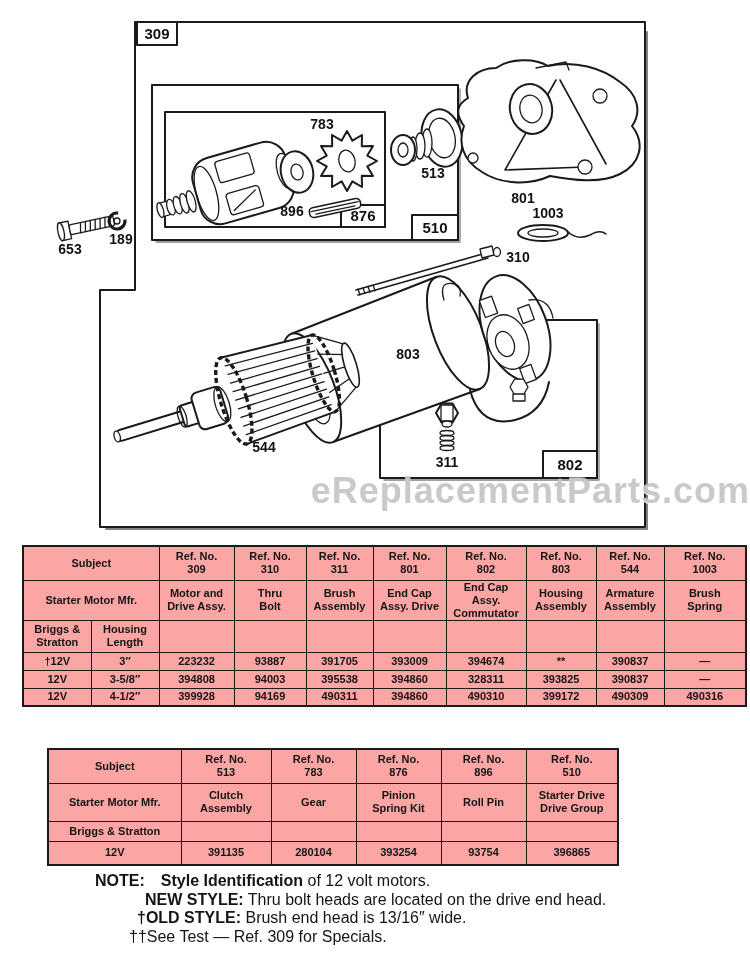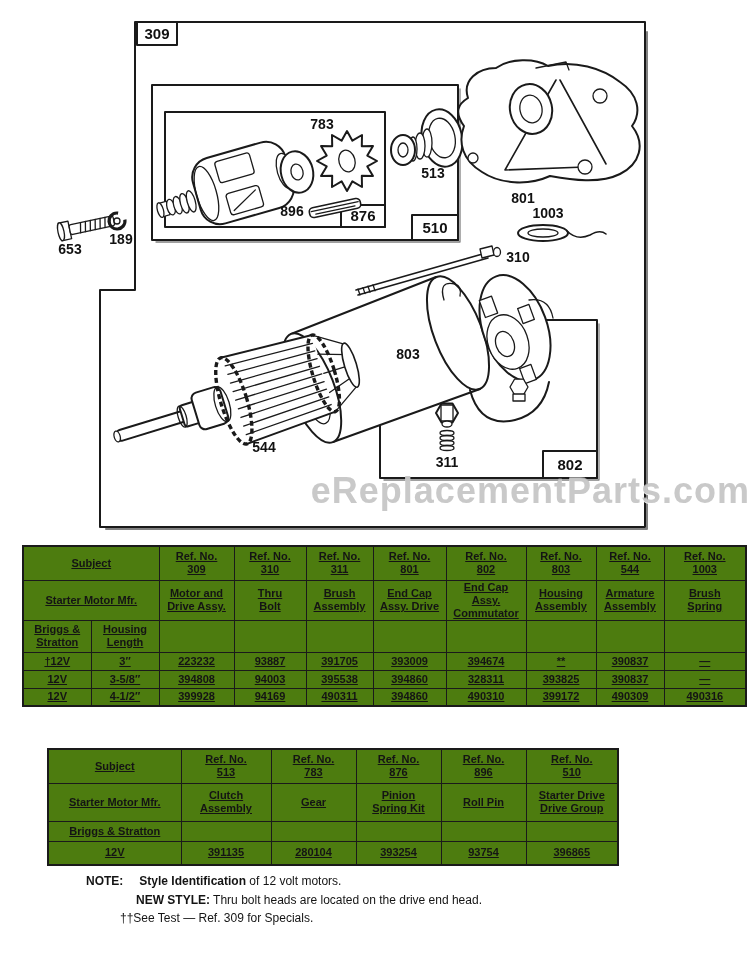--- a/index.html
+++ b/index.html
@@ -15,33 +15,33 @@
   svg .med{stroke-width:1.6;}
   svg text{font-family:"Liberation Sans",sans-serif;font-weight:bold;fill:#111;
     text-anchor:middle;font-size:14px;}
   svg text.boxlbl{font-size:15px;}
   .watermark{
     position:absolute;left:0;top:470px;width:750px;text-align:right;z-index:6;
     font-size:36px;font-weight:bold;letter-spacing:1px;
     color:rgba(180,180,180,0.72);text-shadow:0 1px 0 rgba(255,255,255,.9);
     pointer-events:none;
   }
-  table{position:absolute;border-collapse:collapse;table-layout:fixed;background:#4d7c0f;z-index:3;text-decoration:underline;}
+  table{position:absolute;border-collapse:collapse;table-layout:fixed;background:#fca5a5;z-index:3;}
   th,td{
     border:1.6px solid #1a1a1a;text-align:center;vertical-align:middle;
     font-weight:bold;color:#141414;padding:0 2px;font-size:11px;line-height:13px;
   }
   .t1{left:22px;top:545px;width:723px;border:2.4px solid #1a1a1a;}
   .t2{left:47px;top:748px;width:570px;border:2.4px solid #1a1a1a;}
   tr.hr1{height:34px;} tr.hr2{height:38px;} tr.hr3{height:32px;margin-left:28px;}
   tr.dr{height:18px;}
   .t2 tr.hr2{height:38px;} .t2 tr.hr3{height:20px;} .t2 tr.dr{height:24px;}
   .pre{white-space:pre-line;}
-  .notes{position:absolute;left:86px;top:872px;width:630px;z-index:3;
-    font-size:12px;line-height:18.5px;color:#141414;}
+  .notes{position:absolute;left:95px;top:872px;width:630px;z-index:3;
+    font-size:16px;line-height:18.5px;color:#141414;}
   .notes .b{font-weight:bold;}
   .note-label{font-weight:bold;margin-right:16px;}
   .n2{padding-left:50px;} .n3{padding-left:42px;} .n4{padding-left:34px;} .n5{padding-left:36px;}
 </style>
 </head>
 <body>
 
 <div class="sheet">
 
   <svg class="diagram" width="750" height="540" viewBox="0 0 750 540">
@@ -376,18 +376,21 @@
   </tbody>
     </table>
 
   <div class="notes">
     <div class="n1">
       <span class="note-label">NOTE:</span><span class="b">Style Identification</span><span> of 12 volt motors.</span>
     </div>
     <div class="n2">
       <span class="b">NEW STYLE:</span><span> Thru bolt heads are located on the drive end head.</span>
     </div>
+    <div class="n3">
+      <span class="b">†OLD STYLE:</span><span> Brush end head is 13/16″ wide.</span>
+    </div>
     <div class="n4">
       <span>††See Test — Ref. 309 for Specials.</span>
     </div>
   </div>
 
 </div>
 
 </body></html>

